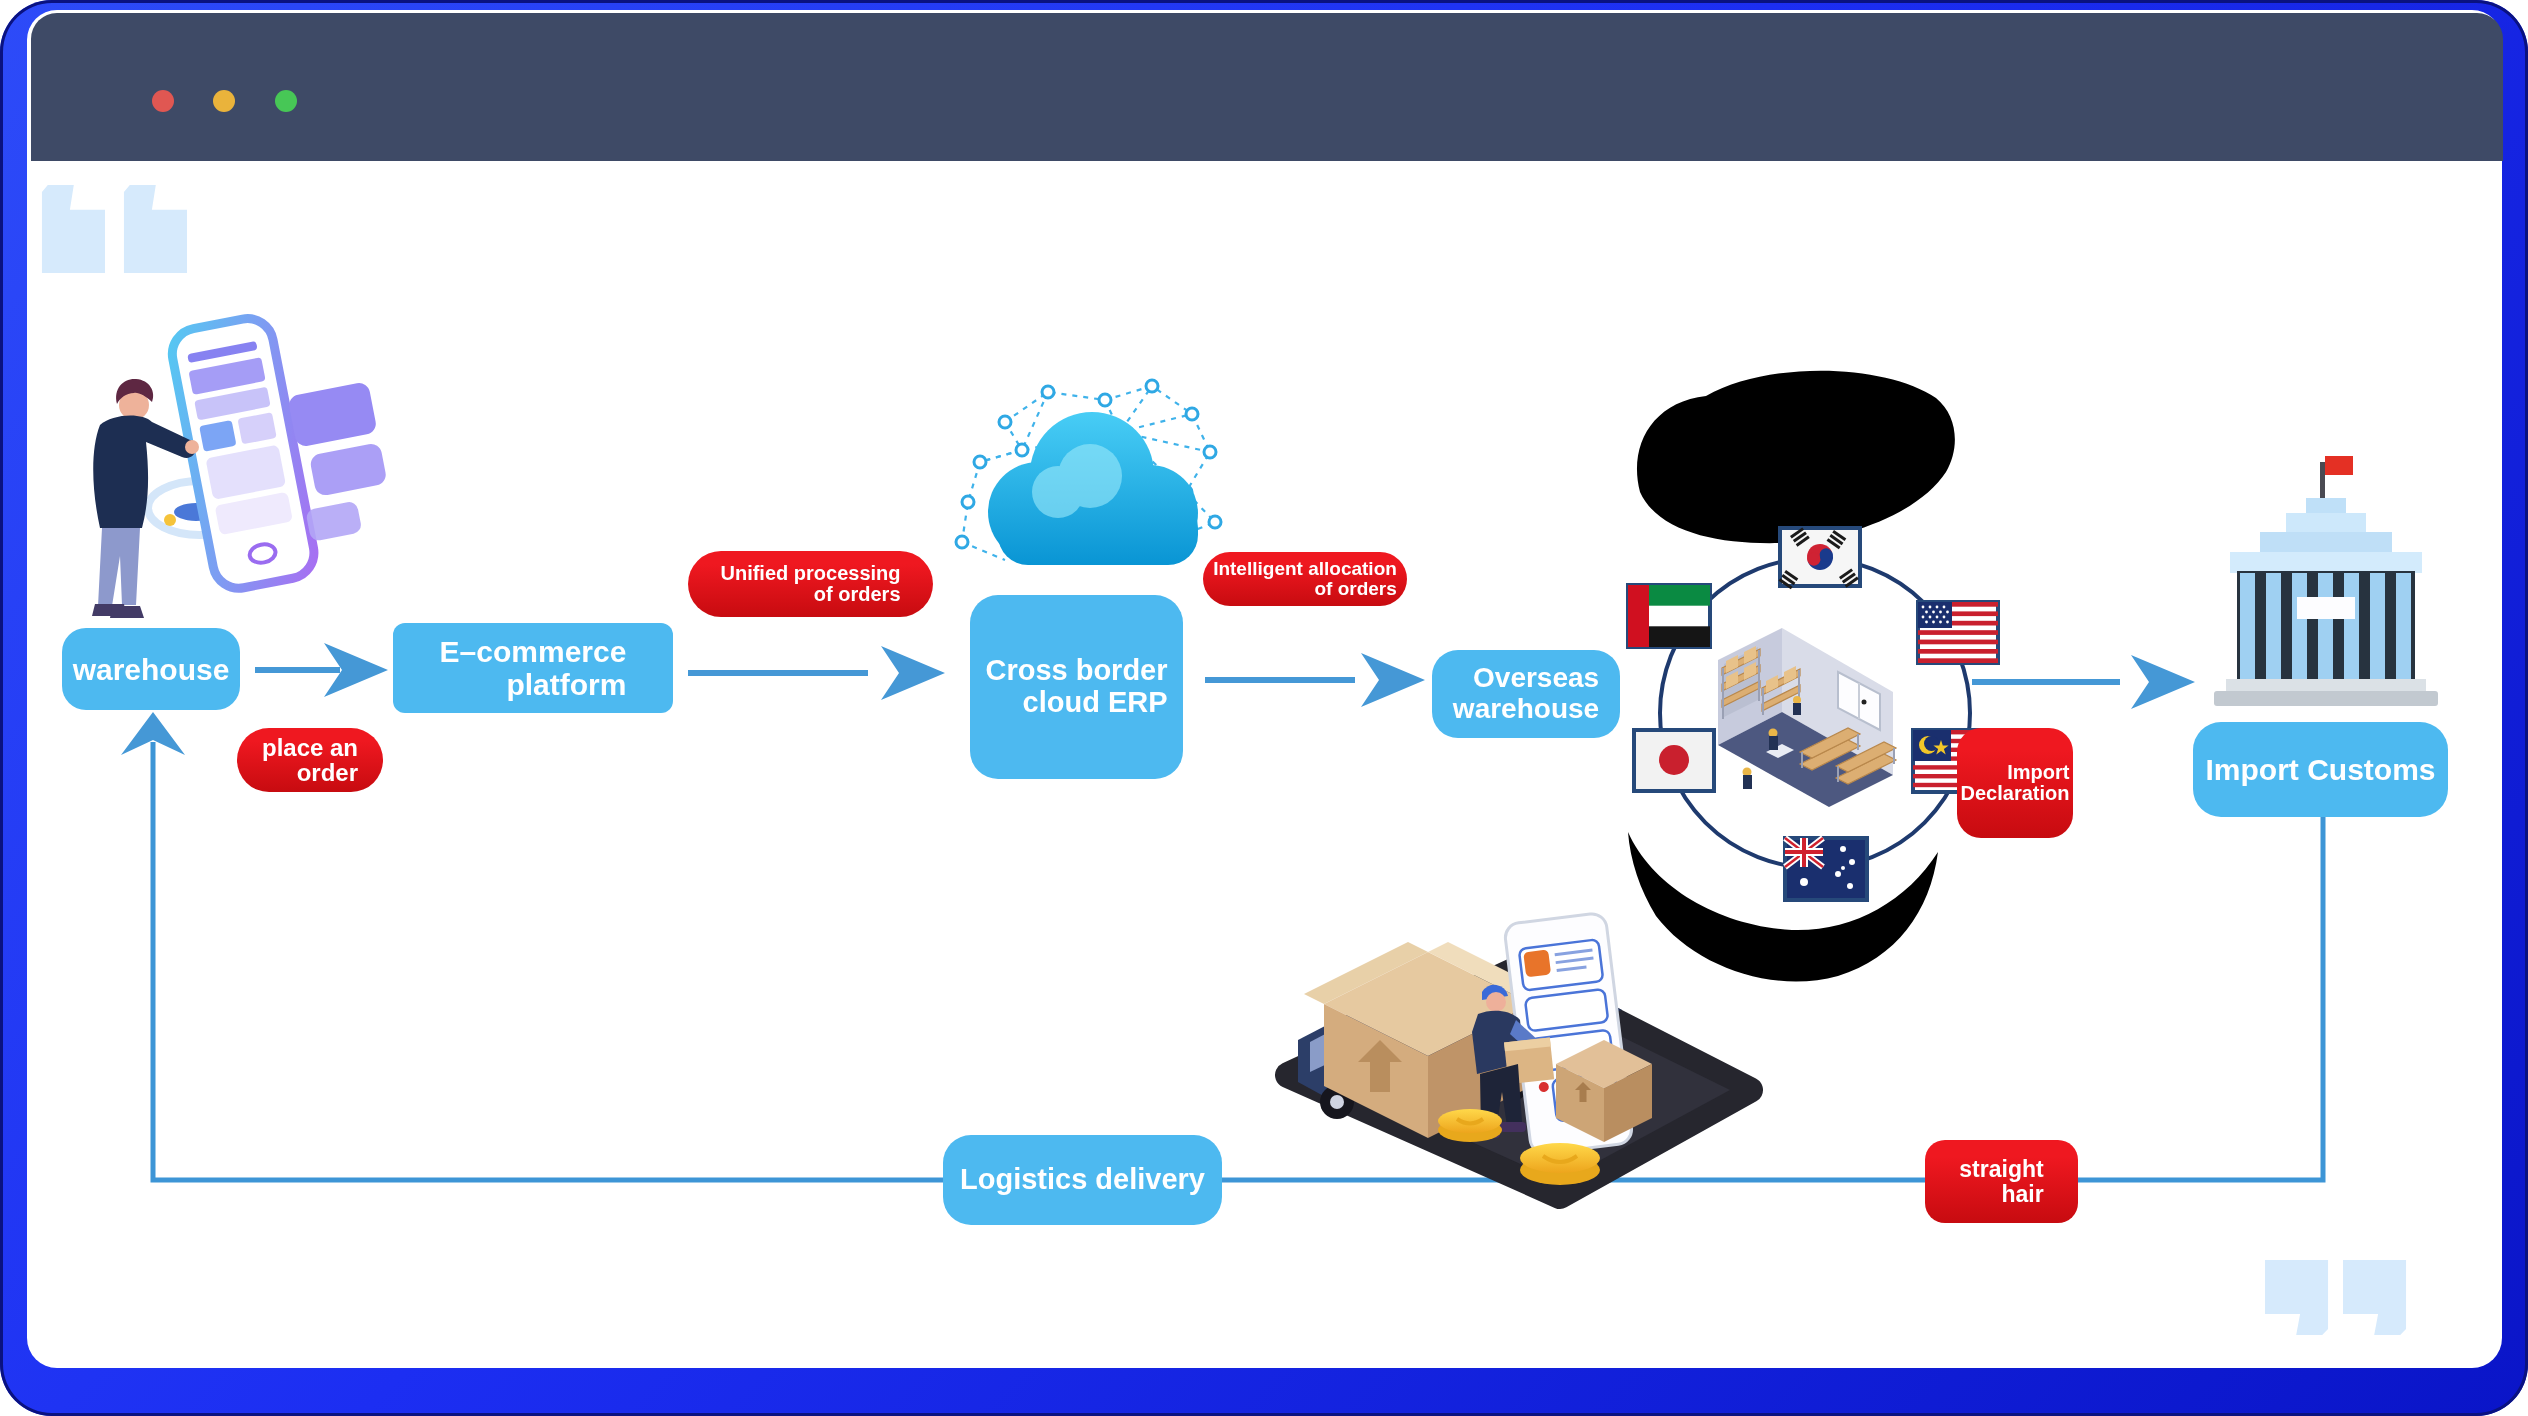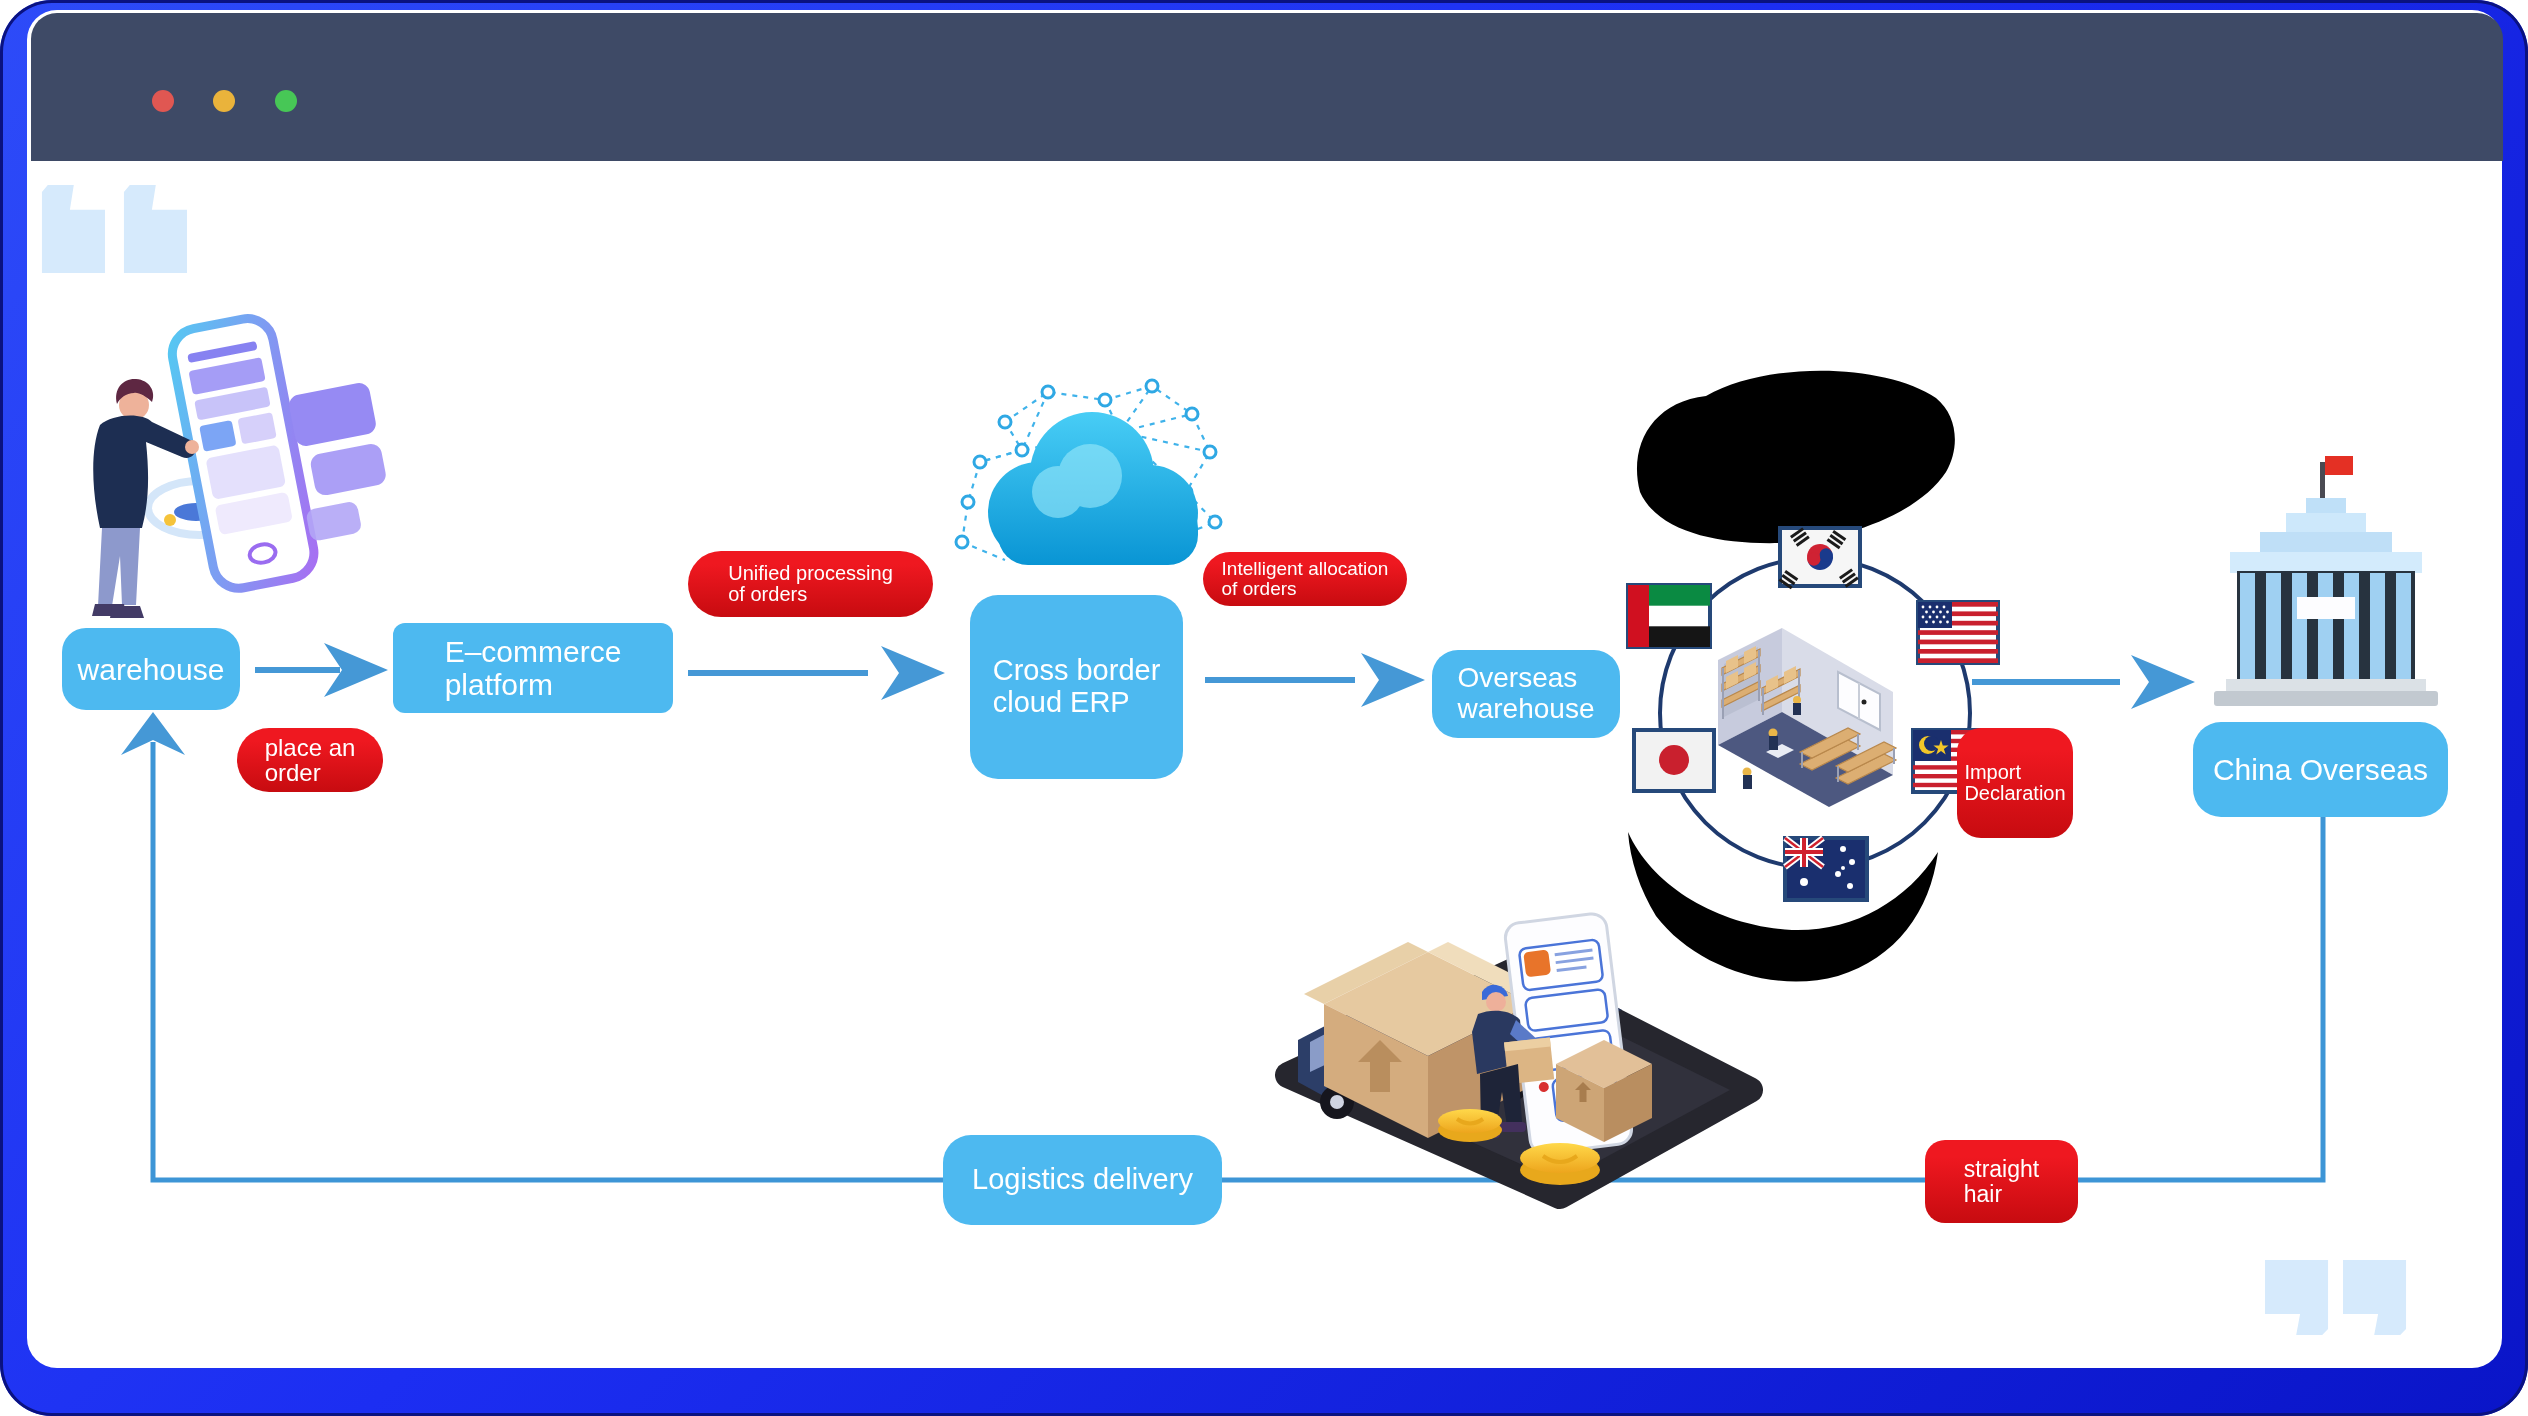--- a/index.html
+++ b/index.html
@@ -10,21 +10,21 @@
   .dot{position:absolute;width:22px;height:22px;border-radius:50%;top:77px}
   .dot-close{left:121px;background:#e05752}
   .dot-min{left:182px;background:#eab33b}
   .dot-zoom{left:244px;background:#47c756}
   .q{position:absolute;background:#d6eafc}
   .q-open{width:65px;height:88px;clip-path:polygon(12% 0,52% 0,46% 28%,100% 28%,100% 100%,3% 100%,3% 8%)}
   .q-close{width:65px;height:75px;clip-path:polygon(12% 0,52% 0,46% 28%,100% 28%,100% 100%,3% 100%,3% 8%);transform:rotate(180deg)}
   #qo1{left:40px;top:185px}#qo2{left:122px;top:185px}
   #qc1{left:2265px;top:1260px}#qc2{left:2343px;top:1260px}
   svg#diagram{position:absolute;left:0;top:0;z-index:3}
-  .bluebox,.redpill{position:absolute;color:#fff;font-weight:normal;display:flex;align-items:center;justify-content:center;text-align:left;white-space:pre-line;z-index:4}
+  .bluebox,.redpill{position:absolute;color:#fff;font-weight:bold;display:flex;align-items:center;justify-content:center;text-align:right;white-space:pre-line;z-index:4}
   .bluebox{background:#4db9f0;line-height:1.1}
   .redpill{background:linear-gradient(#ef1820 20%,#c70b10);line-height:1.05}
   #box-customer{left:62px;top:628px;width:178px;height:82px;border-radius:24px;font-size:30px}
   #box-platform{left:393px;top:623px;width:280px;height:90px;border-radius:12px;font-size:30px}
   #box-erp{left:970px;top:595px;width:213px;height:184px;border-radius:28px;font-size:29px}
   #box-warehouse{left:1432px;top:650px;width:188px;height:88px;border-radius:26px;font-size:28px}
   #box-customs{left:2193px;top:722px;width:255px;height:95px;border-radius:28px;font-size:30px}
   #box-logistics{left:943px;top:1135px;width:279px;height:90px;border-radius:28px;font-size:29px}
   #pill-place{left:237px;top:728px;width:146px;height:64px;border-radius:32px;font-size:24px}
   #pill-unified{left:688px;top:551px;width:245px;height:66px;border-radius:33px;font-size:20px}
@@ -418,21 +418,21 @@
   </g>
 </svg>
 
 <div class="bluebox" id="box-customer">warehouse</div>
 <div class="bluebox" id="box-platform">E–commerce
 platform</div>
 <div class="bluebox" id="box-erp">Cross border
 cloud ERP</div>
 <div class="bluebox" id="box-warehouse">Overseas
 warehouse</div>
-<div class="bluebox" id="box-customs">China Overseas</div>
+<div class="bluebox" id="box-customs">Import Customs</div>
 <div class="bluebox" id="box-logistics">Logistics delivery</div>
 
 <div class="redpill" id="pill-place">place an
 order</div>
 <div class="redpill" id="pill-unified">Unified processing
 of orders</div>
 <div class="redpill" id="pill-intelligent">Intelligent allocation
 of orders</div>
 <div class="redpill" id="pill-import">Import
 Declaration</div>

